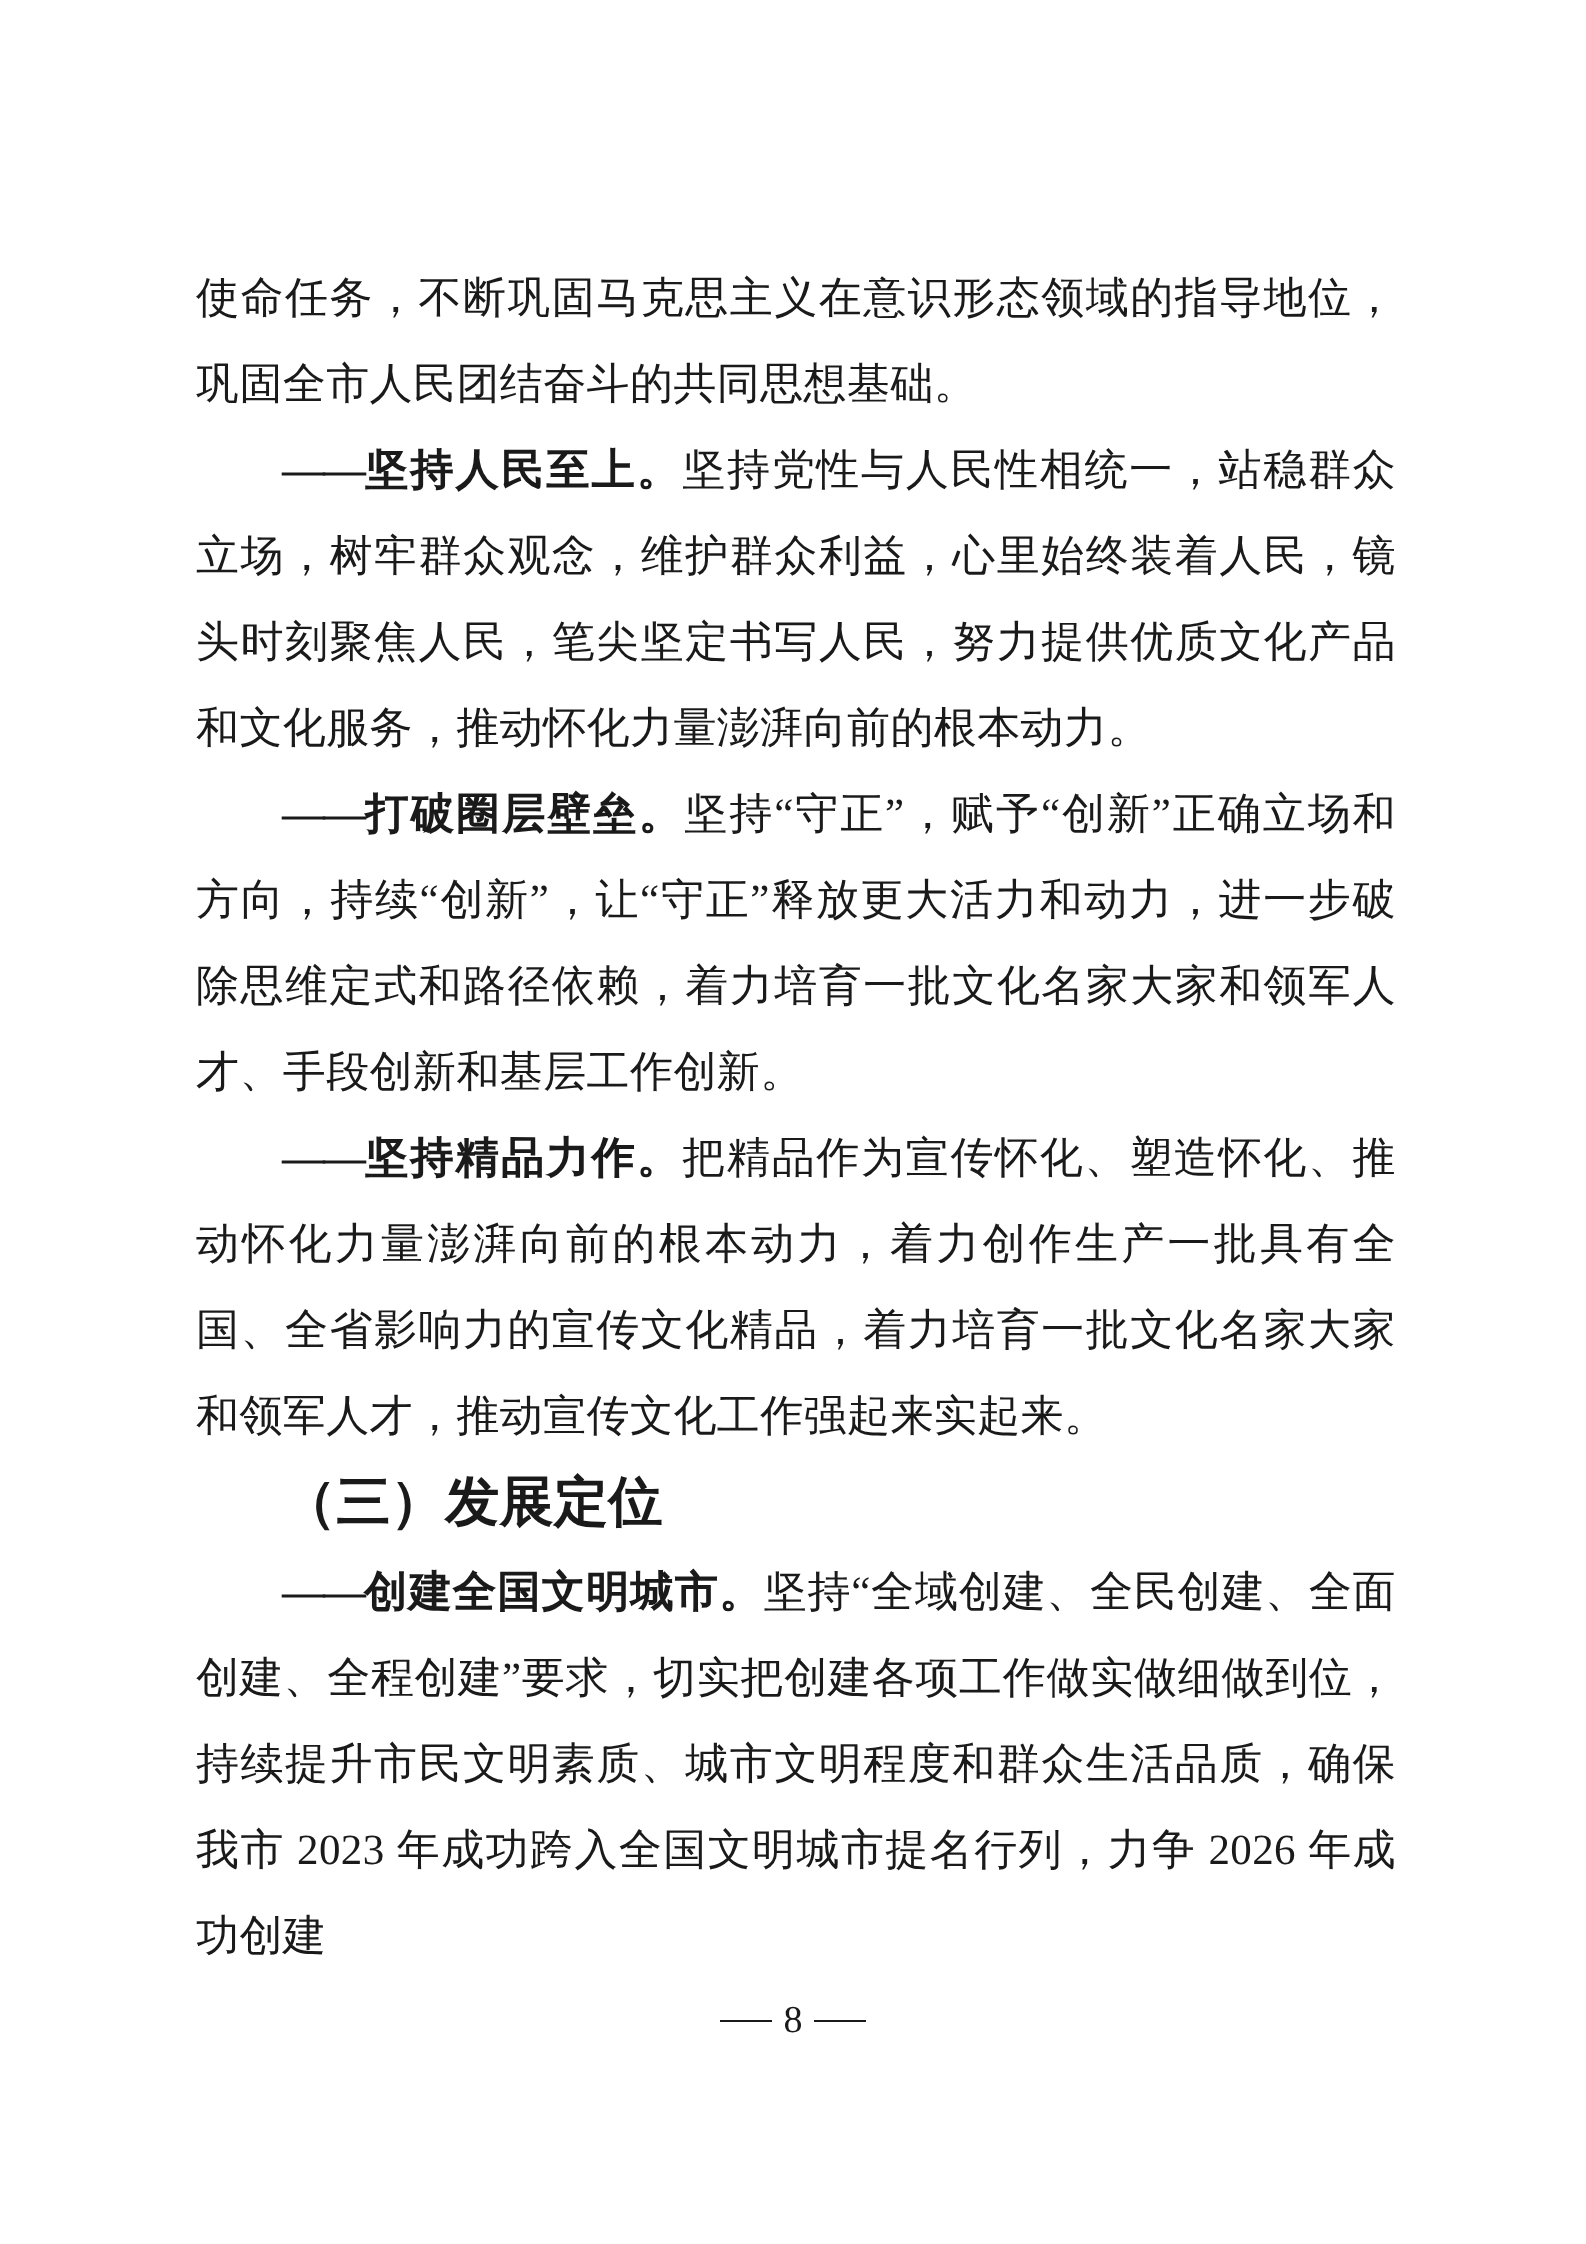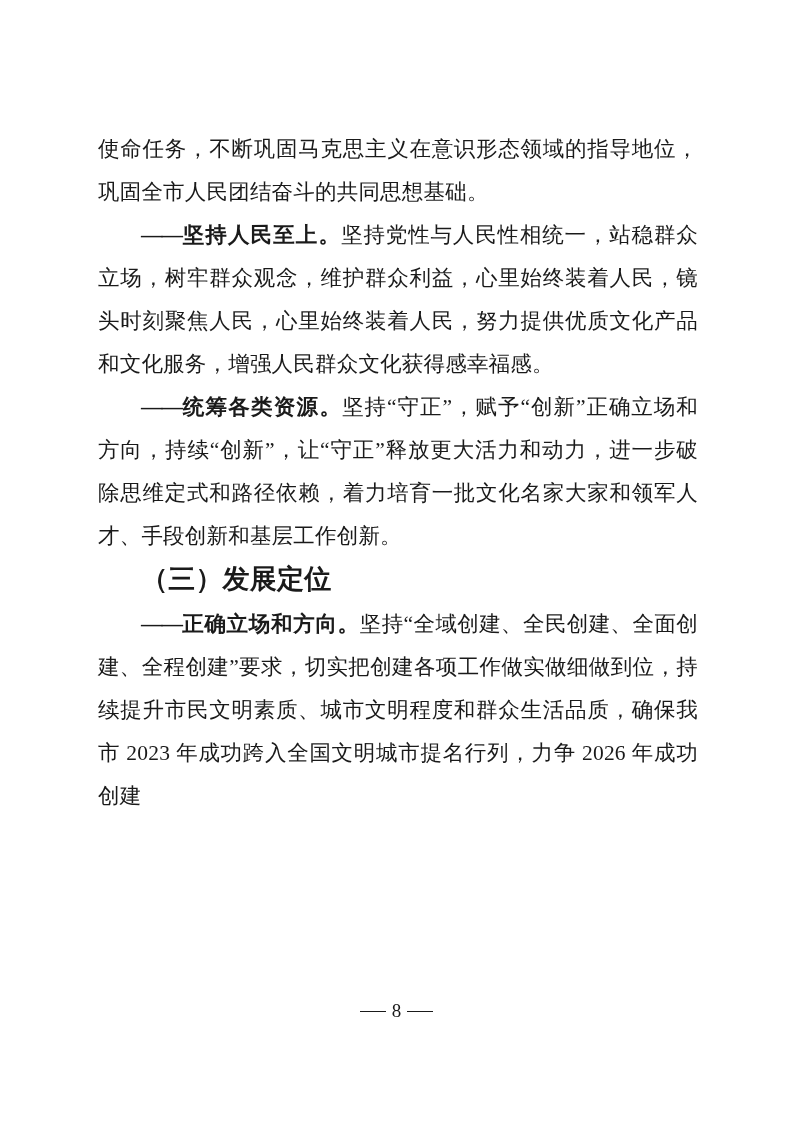--- a/index.html
+++ b/index.html
@@ -75,35 +75,38 @@
 
 <div class="page">
 
   <div class="content">
 
     <p class="para">
       <span>使命任务，不断巩固马克思主义在意识形态领域的指导地位，巩固全市人民团结奋斗的共同思想基础。</span>
     </p>
 
     <p class="para indent">
-      <span class="dash">——</span><span class="bold-head">坚持人民至上。</span><span>坚持党性与人民性相统一，站稳群众立场，树牢群众观念，维护群众利益，心里始终装着人民，镜头时刻聚焦人民，心里始终装着人民，努力提供优质文化产品和文化服务，增强人民群众文化获得感幸福感。</span>
+      <span class="dash">——</span><span class="bold-head">坚持人民至上。</span><span>坚持党性与人民性相统一，站稳群众立场，树牢群众观念，维护群众利益，心里始终装着人民，镜头时刻聚焦人民，笔尖坚定书写人民，努力提供优质文化产品和文化服务，推动怀化力量澎湃向前的根本动力。</span>
     </p>
 
     <p class="para indent">
-      <span class="dash">——</span><span class="bold-head">统筹各类资源。</span><span>坚持“守正”，赋予“创新”正确立场和方向，持续“创新”，让“守正”释放更大活力和动力，进一步破除思维定式和路径依赖，着力培育一批文化名家大家和领军人才、手段创新和基层工作创新。</span>
+      <span class="dash">——</span><span class="bold-head">打破圈层壁垒。</span><span>坚持“守正”，赋予“创新”正确立场和方向，持续“创新”，让“守正”释放更大活力和动力，进一步破除思维定式和路径依赖，着力培育一批文化名家大家和领军人才、手段创新和基层工作创新。</span>
     </p>
 
+    <p class="para indent">
+      <span class="dash">——</span><span class="bold-head">坚持精品力作。</span><span>把精品作为宣传怀化、塑造怀化、推动怀化力量澎湃向前的根本动力，着力创作生产一批具有全国、全省影响力的宣传文化精品，着力培育一批文化名家大家和领军人才，推动宣传文化工作强起来实起来。</span>
+    </p>
 
 
     <p class="para indent">
       <span class="section-title">（三）发展定位</span>
     </p>
 
     <p class="para indent">
-      <span class="dash">——</span><span class="bold-head">正确立场和方向。</span><span>坚持“全域创建、全民创建、全面创建、全程创建”要求，切实把创建各项工作做实做细做到位，持续提升市民文明素质、城市文明程度和群众生活品质，确保我市 2023 年成功跨入全国文明城市提名行列，力争 2026 年成功创建</span>
+      <span class="dash">——</span><span class="bold-head">创建全国文明城市。</span><span>坚持“全域创建、全民创建、全面创建、全程创建”要求，切实把创建各项工作做实做细做到位，持续提升市民文明素质、城市文明程度和群众生活品质，确保我市 2023 年成功跨入全国文明城市提名行列，力争 2026 年成功创建</span>
     </p>
 
   </div>
 
   <div class="footer">
     <span class="rule"></span><span>8</span><span class="rule"></span>
   </div>
 
 </div>
 

